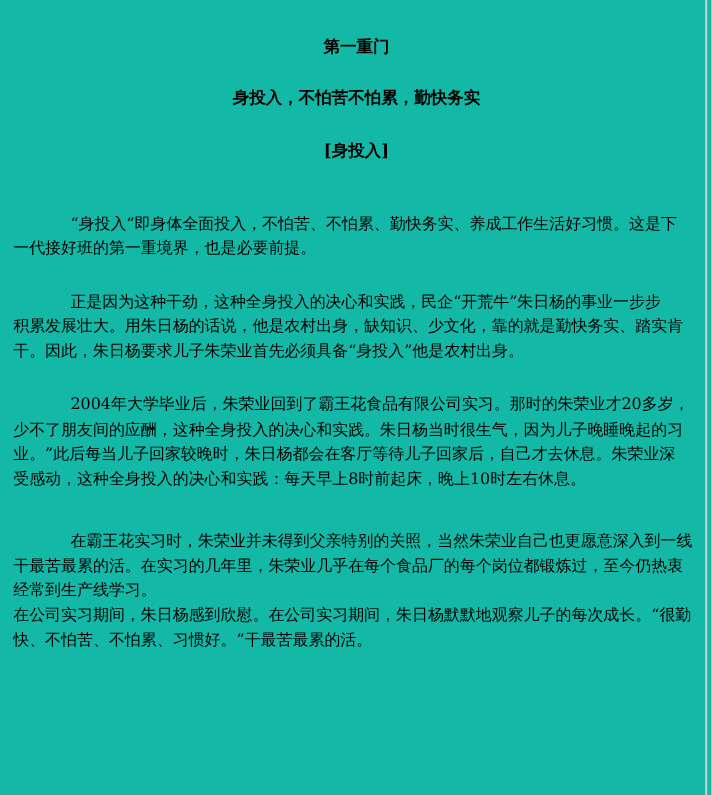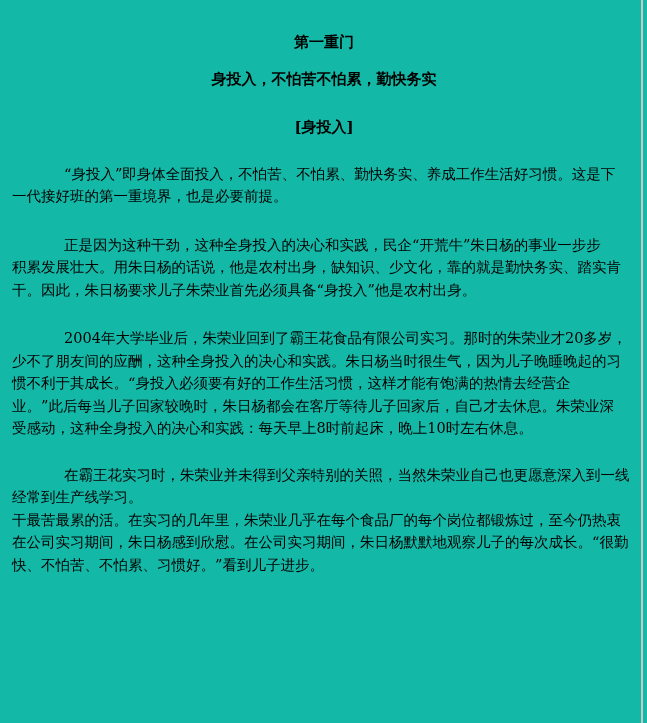--- a/index.html
+++ b/index.html
@@ -22,30 +22,30 @@
     top: 0;
     width: 624px;
   }
   .heading {
     font-size: 15px;
     line-height: 22.5px;
     font-weight: bold;
     text-align: center;
   }
   .h1 { margin-top: 31px; }
-  .h2 { margin-top: 14px; text-align: center; }
+  .h2 { margin-top: 24px; text-align: center; }
   .h3 { margin-top: 26px; }
   .body-text {
     font-size: 14.5px;
     line-height: 22.5px;
     color: #000000;
   }
   .para { margin-bottom: 26px; }
-  .para.first { margin-top: 24px; }
-  .para.gap-lg { margin-bottom: 24px; }
+  .para.first { margin-top: 44px; }
+  .para.gap-lg { margin-bottom: 34px; }
   .para:last-child { margin-bottom: 1px; }
   .line { white-space: nowrap; }
   .line.indent { text-indent: 52px; }
   .page-right-border {
     position: absolute;
     top: 0;
     bottom: 0;
     left: 641px;
     width: 2px;
     background: #c8c8c8;
@@ -71,30 +71,29 @@
 
       <div class="para">
         <div class="line indent">正是因为这种干劲，这种全身投入的决心和实践，民企“开荒牛”朱日杨的事业一步步</div>
         <div class="line">积累发展壮大。用朱日杨的话说，他是农村出身，缺知识、少文化，靠的就是勤快务实、踏实肯</div>
         <div class="line">干。因此，朱日杨要求儿子朱荣业首先必须具备“身投入”他是农村出身。</div>
       </div>
 
       <div class="para gap-lg">
         <div class="line indent">2004年大学毕业后，朱荣业回到了霸王花食品有限公司实习。那时的朱荣业才20多岁，</div>
         <div class="line">少不了朋友间的应酬，这种全身投入的决心和实践。朱日杨当时很生气，因为儿子晚睡晚起的习</div>
-        <div class="line">惯不利于其成长。“身投入必须要有好的工作生活习惯，这样才能有饱满的热情去经营企</div>
         <div class="line">业。”此后每当儿子回家较晚时，朱日杨都会在客厅等待儿子回家后，自己才去休息。朱荣业深</div>
         <div class="line">受感动，这种全身投入的决心和实践：每天早上8时前起床，晚上10时左右休息。</div>
       </div>
 
       <div class="para">
         <div class="line indent">在霸王花实习时，朱荣业并未得到父亲特别的关照，当然朱荣业自己也更愿意深入到一线</div>
+        <div class="line">干最苦最累的活。在实习的几年里，朱荣业几乎在每个食品厂的每个岗位都锻炼过，至今仍热衷</div>
         <div class="line">经常到生产线学习。</div>
-        <div class="line">干最苦最累的活。在实习的几年里，朱荣业几乎在每个食品厂的每个岗位都锻炼过，至今仍热衷</div>
         <div class="line">在公司实习期间，朱日杨感到欣慰。在公司实习期间，朱日杨默默地观察儿子的每次成长。“很勤</div>
-        <div class="line">快、不怕苦、不怕累、习惯好。”看到儿子进步。</div>
+        <div class="line">快、不怕苦、不怕累、习惯好。”干最苦最累的活。</div>
       </div>
 
     </div>
   </div>
 
   <div class="page-right-border"></div>
 </div>
 
 </body></html>

